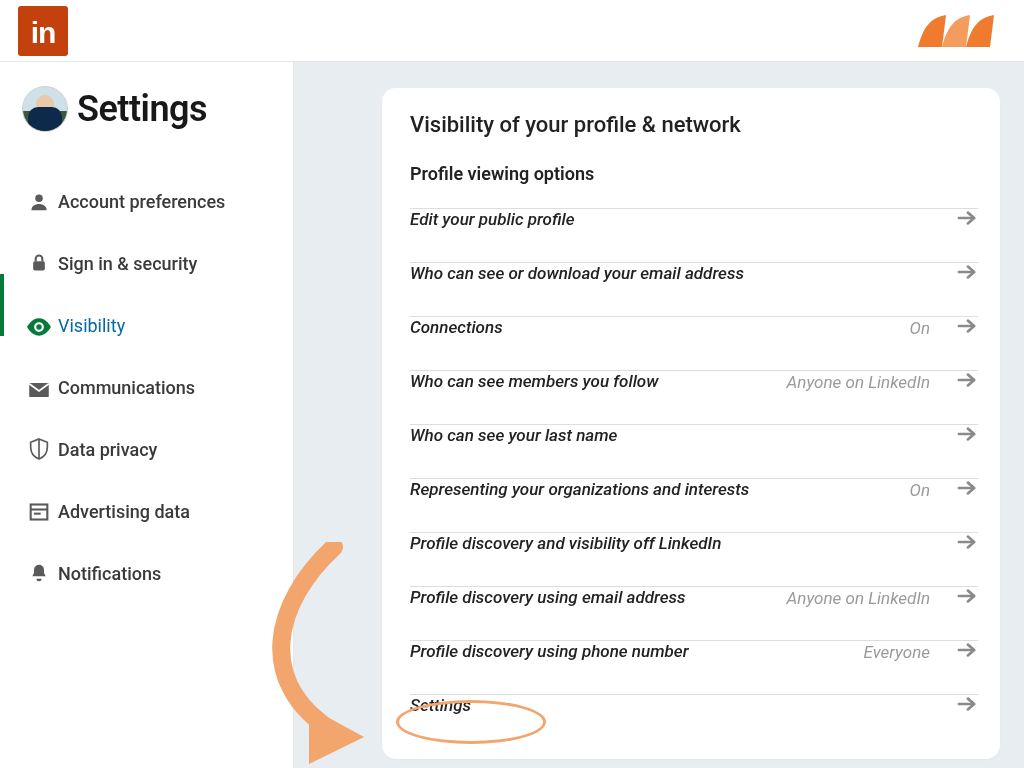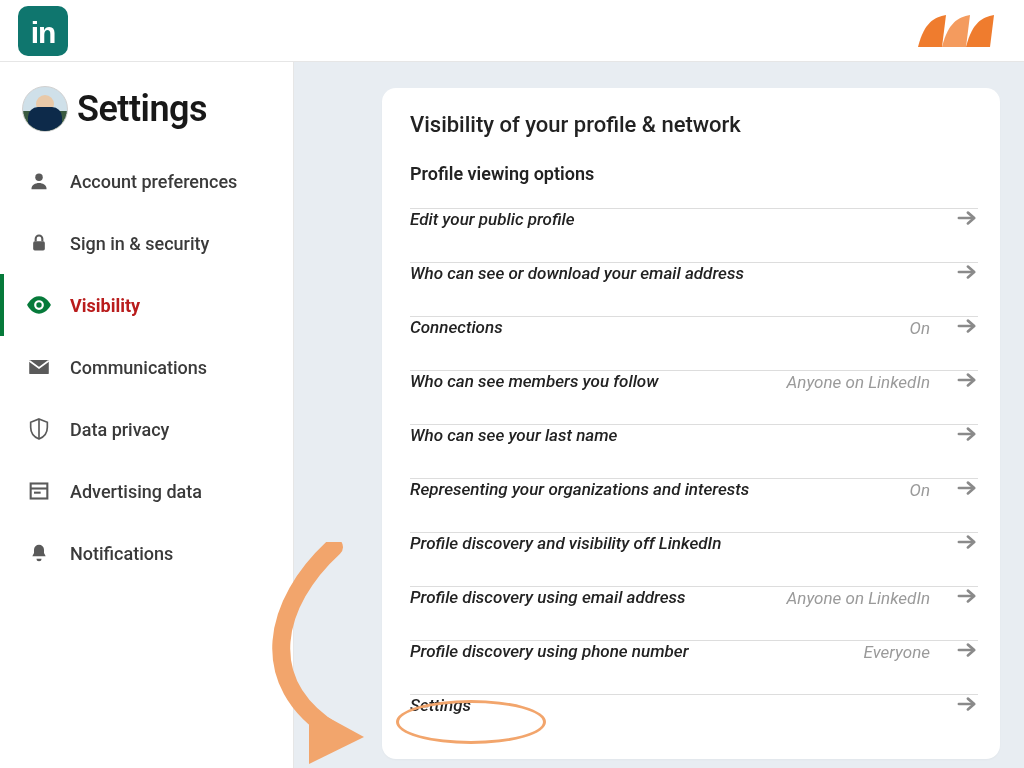--- a/index.html
+++ b/index.html
@@ -10,22 +10,22 @@
     height: 62px;
     border-bottom: 1px solid #e6e6e6;
     display: flex;
     align-items: center;
     justify-content: space-between;
     padding: 0 16px 0 18px;
     background: #fff;
   }
   .linkedin-logo {
     width: 50px; height: 50px;
-    background: #0f766e;
-    border-radius: 10px;
+    background: #c2410c;
+    border-radius: 3px;
     display: flex; align-items: flex-end; justify-content: center;
     padding-bottom: 6px;
   }
   .linkedin-logo span {
     color: #fff; font-weight: 800; font-size: 30px; letter-spacing: -1px;
     font-family: Arial, sans-serif;
   }
   .brand-waves { display: flex; gap: -4px; }
   .brand-waves svg { display:block; }
 
@@ -60,31 +60,31 @@
     content:""; position:absolute; left:50%; bottom:-4px; transform:translateX(-50%);
     width:34px; height:28px; border-radius:10px 10px 0 0;
     background:#0d2a4a;
   }
   .settings-title {
     font-size: 36px; font-weight: 600; color:#181818; letter-spacing:-0.5px;
   }
 
   .nav { list-style:none; }
   .nav-item {
-    display:flex; align-items:center; gap:18px;
+    display:flex; align-items:flex-end; gap:6px;
     height: 62px;
     padding: 0 22px 0 22px;
     font-size: 18px;
     color: #3a3a3a;
     cursor: pointer;
     font-weight: 500;
     border-left: 4px solid transparent;
   }
   .nav-item .icon { width:26px; display:flex; justify-content:center; color:#5a5a5a; }
-  .nav-item.active { color:#b91c1c; border-left-color:#067a3a; font-weight:700; }
+  .nav-item.active { color:#0369a1; border-left-color:#067a3a; font-weight:400; }
   .nav-item.active .icon { color:#067a3a; }
 
   
   .main {
     flex:1;
     padding: 26px 22px 0 88px;
     position: relative;
   }
   .card {
     background:#fff;

